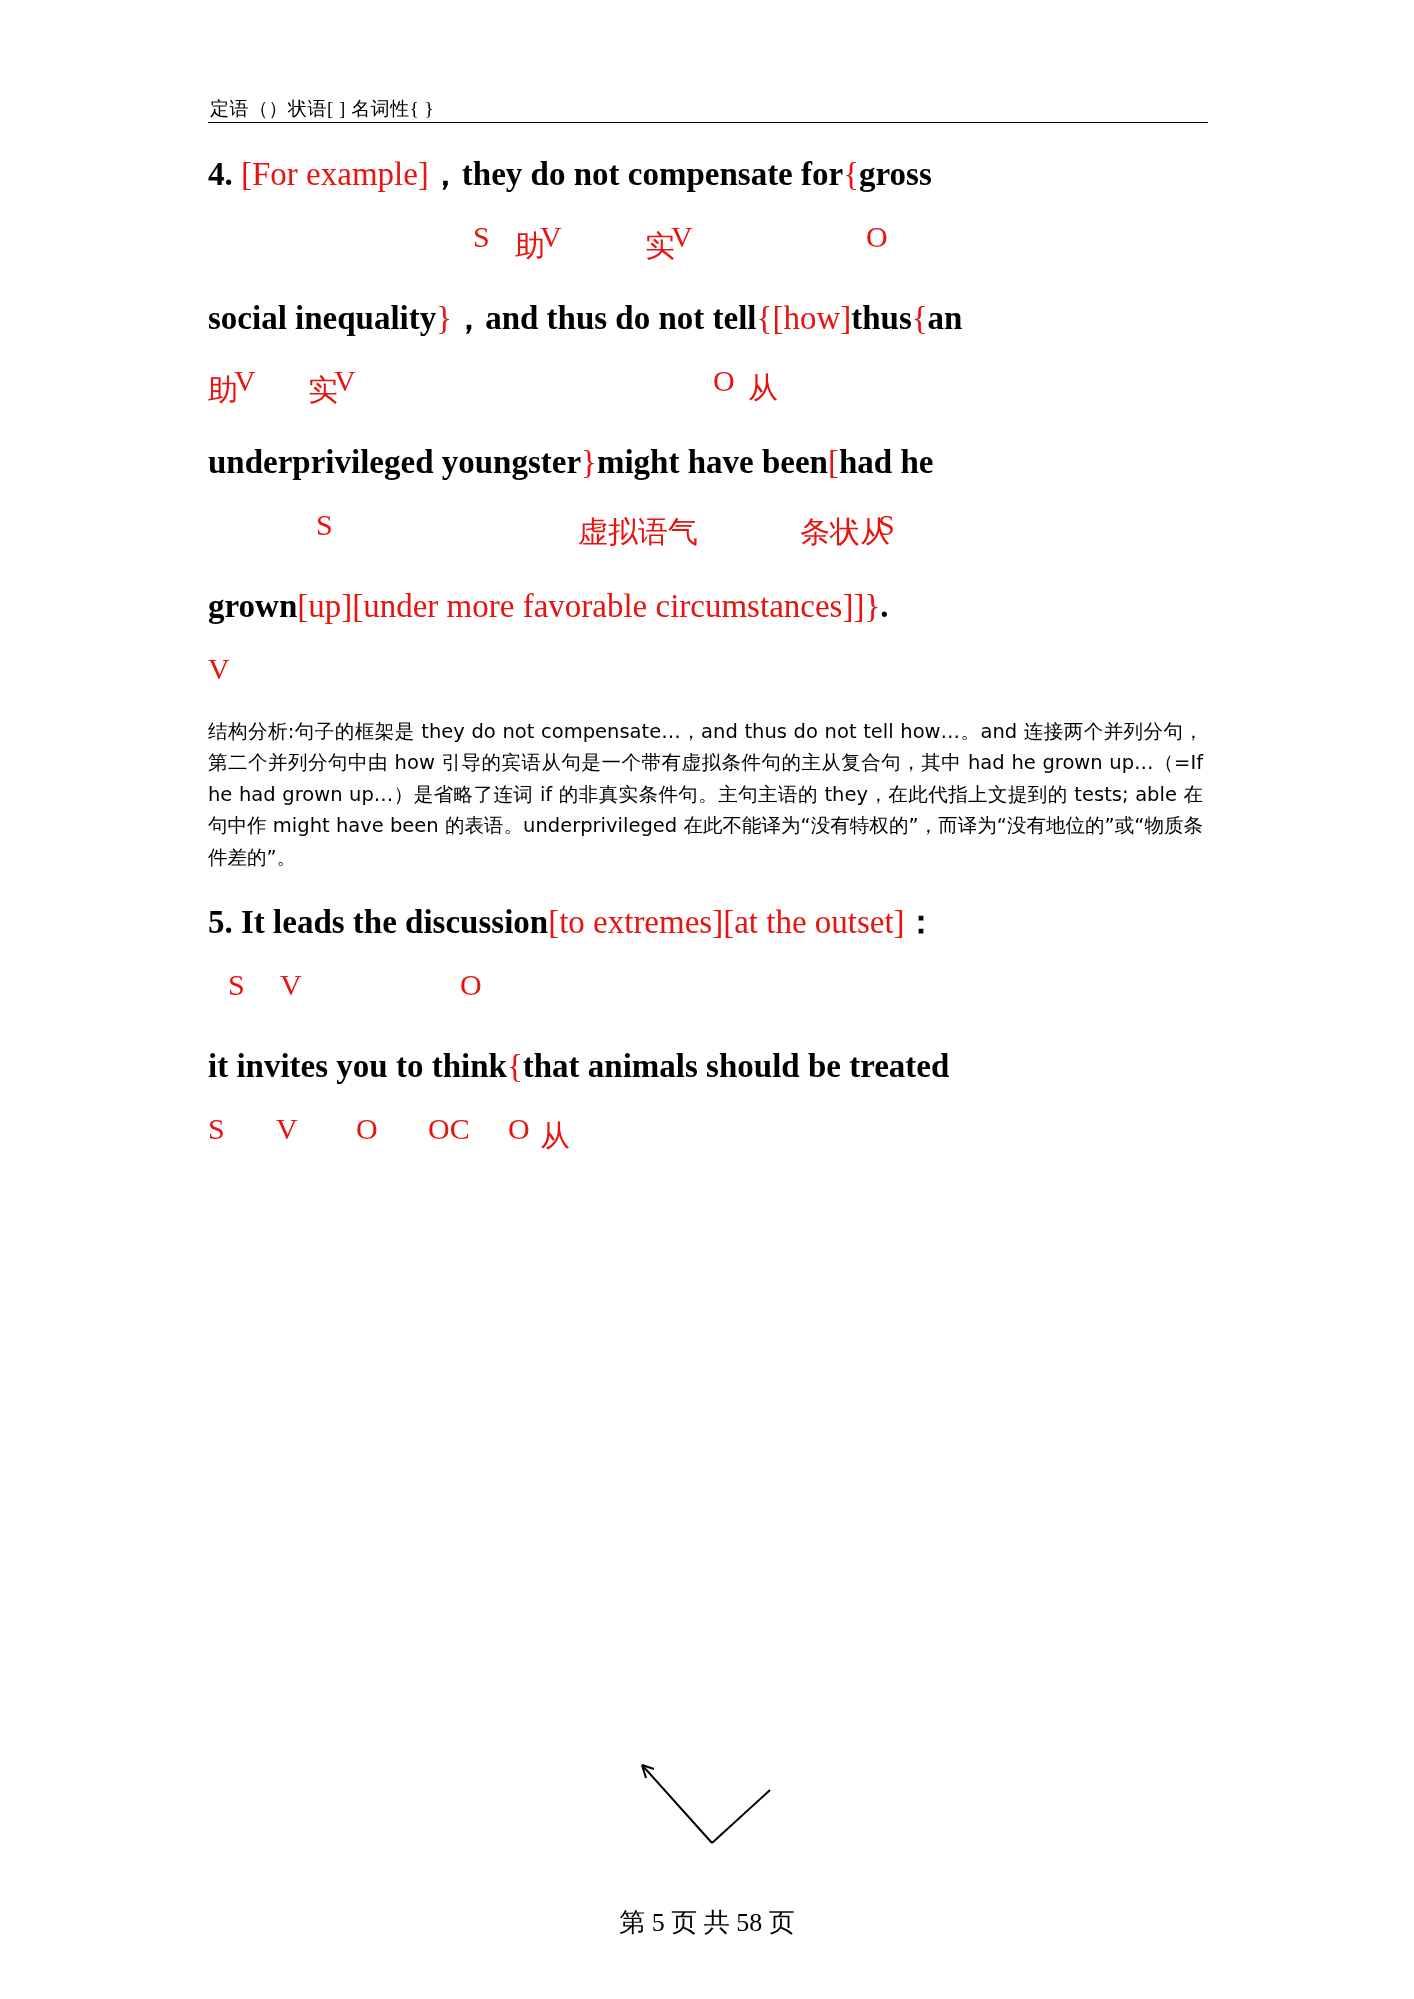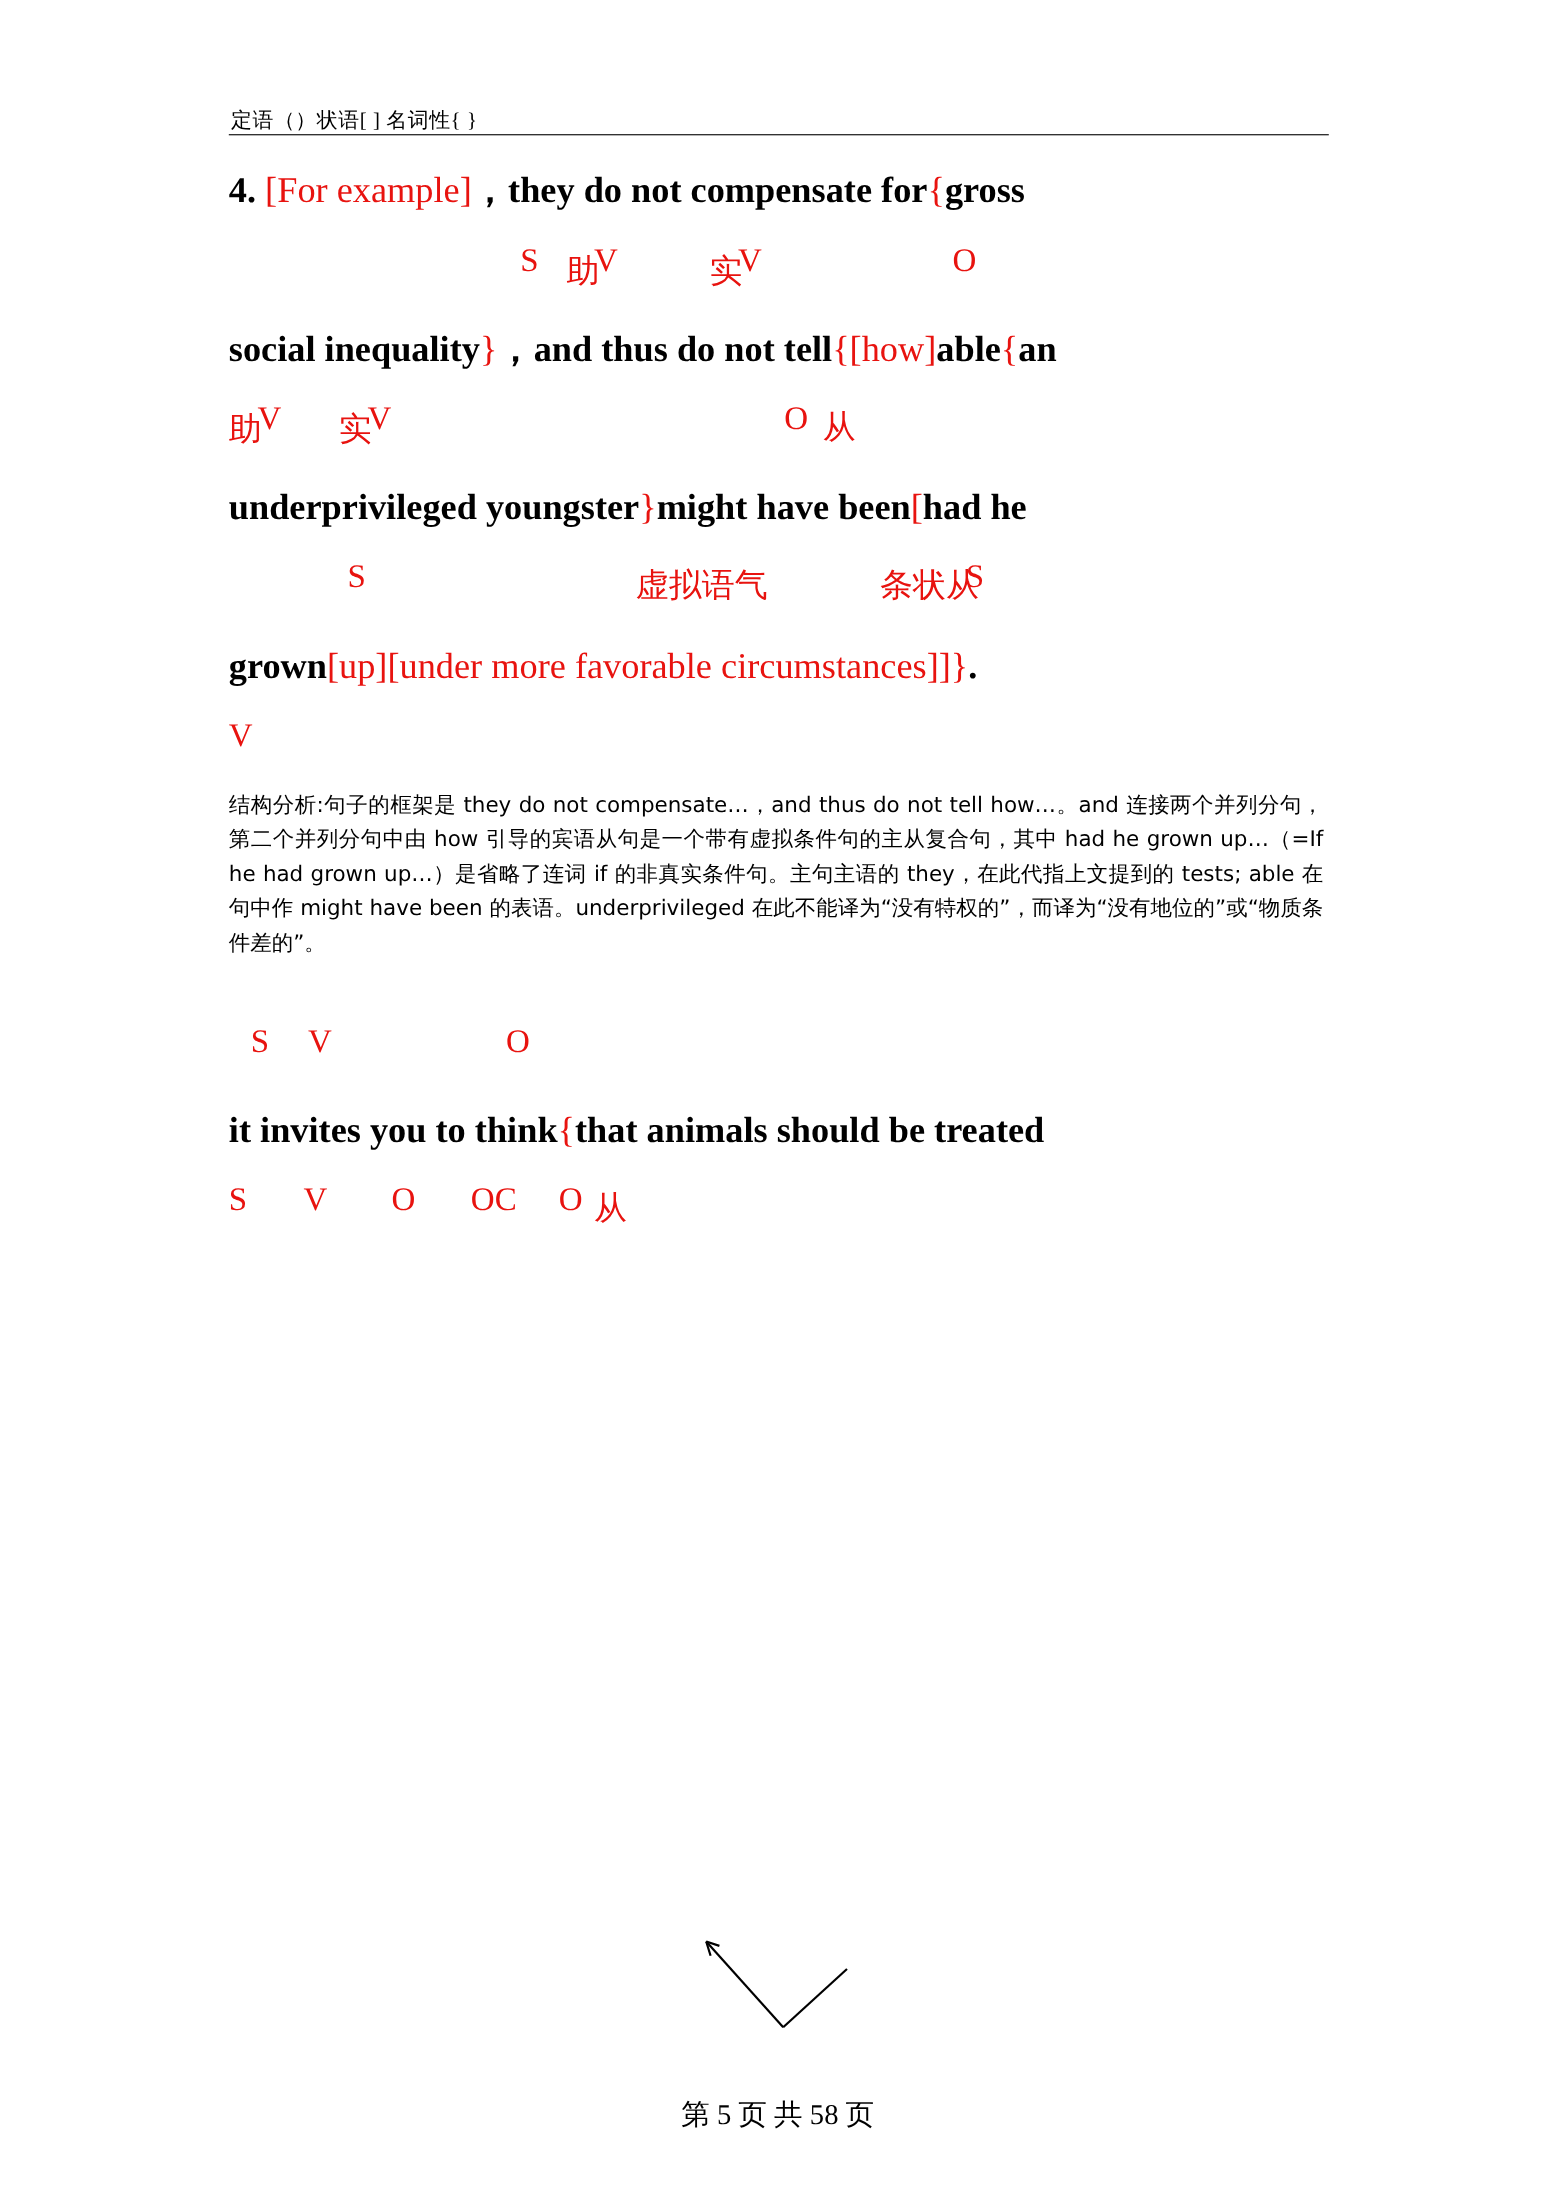--- a/index.html
+++ b/index.html
@@ -149,21 +149,21 @@
         <span class="ann" style="left:265px;">S</span>
         <span class="ann cn" style="left:307px; top:6px;">助</span>
         <span class="ann" style="left:332px;">V</span>
         <span class="ann cn" style="left:437px; top:6px;">实</span>
         <span class="ann" style="left:463px;">V</span>
         <span class="ann" style="left:658px;">O</span>
       </div>
       <div class="gap-sm"></div>
 
       <div class="sent-line">
-        <span>social inequality</span><span class="redb">}</span><span>，and thus do not tell</span><span class="redb">{[how]</span><span>able</span><span class="redb">{</span><span>an</span>
+        <span>social inequality</span><span class="redb">}</span><span>，and thus do not tell</span><span class="redb">{[how]</span><span>thus</span><span class="redb">{</span><span>an</span>
       </div>
       <div class="gap-sm"></div>
       <div class="ann-row">
         <span class="ann cn" style="left:0px; top:6px;">助</span>
         <span class="ann" style="left:26px;">V</span>
         <span class="ann cn" style="left:100px; top:6px;">实</span>
         <span class="ann" style="left:126px;">V</span>
         <span class="ann" style="left:505px;">O</span>
         <span class="ann cn-lg" style="left:540px; top:4px;">从</span>
       </div>
@@ -187,20 +187,23 @@
       <div class="gap-sm"></div>
       <div class="ann-row">
         <span class="ann" style="left:0px;">V</span>
       </div>
 
       <div class="analysis">结构分析:句子的框架是 they do not compensate…，and thus do not tell how…。and 连接两个并列分句，第二个并列分句中由 how 引导的宾语从句是一个带有虚拟条件句的主从复合句，其中 had he grown up…（=If he had grown up…）是省略了连词 if 的非真实条件句。主句主语的 they，在此代指上文提到的 tests; able 在句中作 might have been 的表语。underprivileged 在此不能译为“没有特权的”，而译为“没有地位的”或“物质条件差的”。</div>
     </div>
 
     <div style="margin-top:30px;">
 
+      <div class="sent-line">
+        <span class="num">5.&nbsp;</span><span>It leads the discussion</span><span class="redb">[to extremes][at the outset]</span><span>：</span>
+      </div>
       <div class="gap-sm"></div>
       <div class="ann-row">
         <span class="ann" style="left:20px;">S</span>
         <span class="ann" style="left:72px;">V</span>
         <span class="ann" style="left:252px;">O</span>
       </div>
       <div class="gap-sm"></div>
 
       <div class="sent-line">
         <span>it invites you to think</span><span class="redb">{</span><span>that animals should be treated</span>

